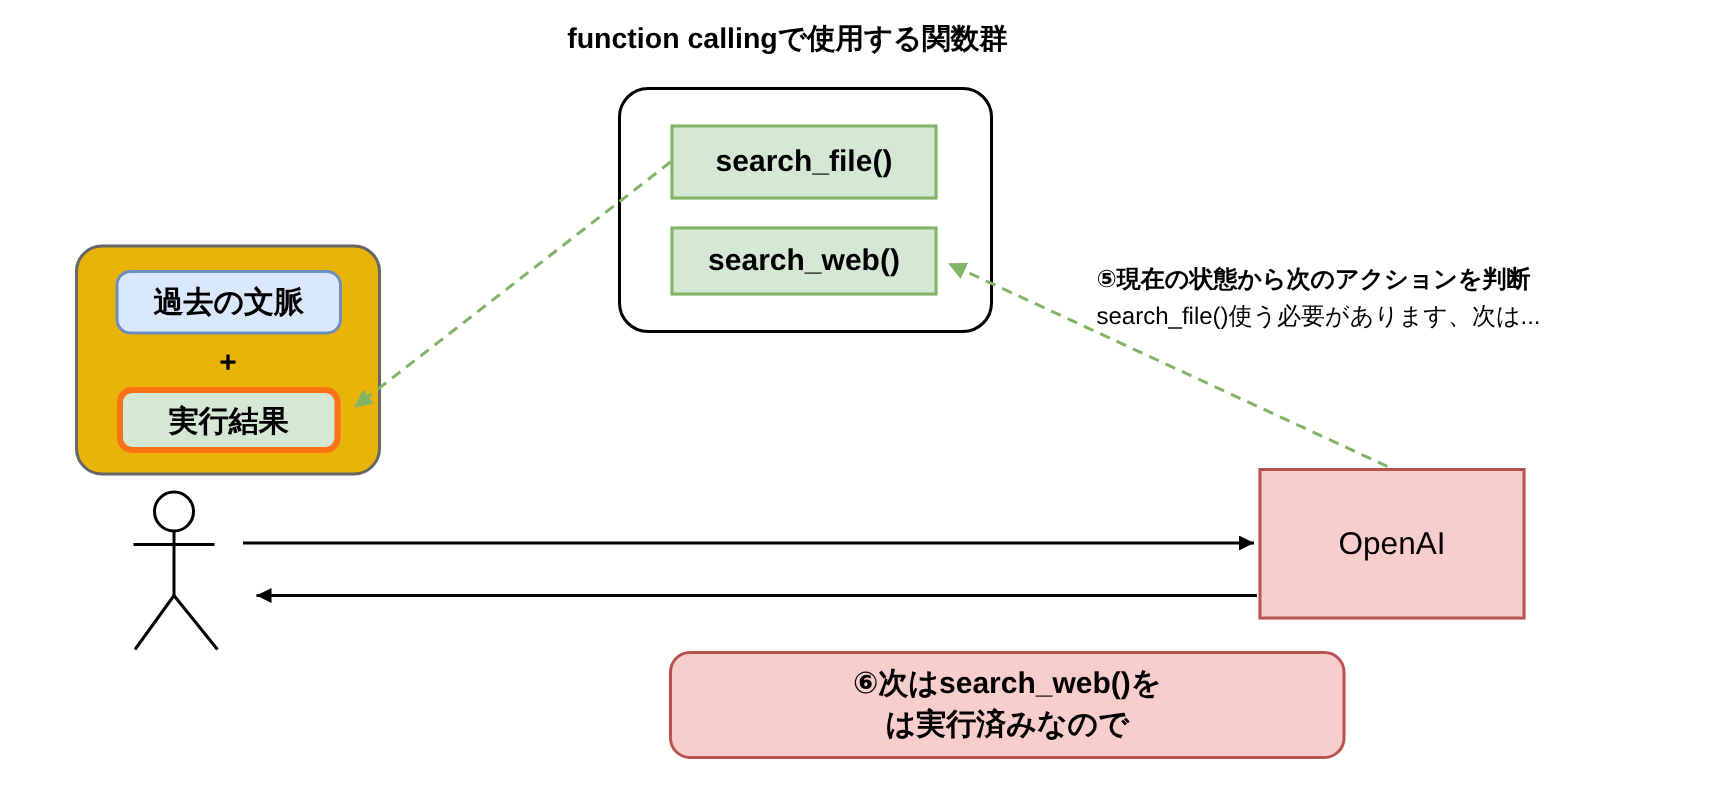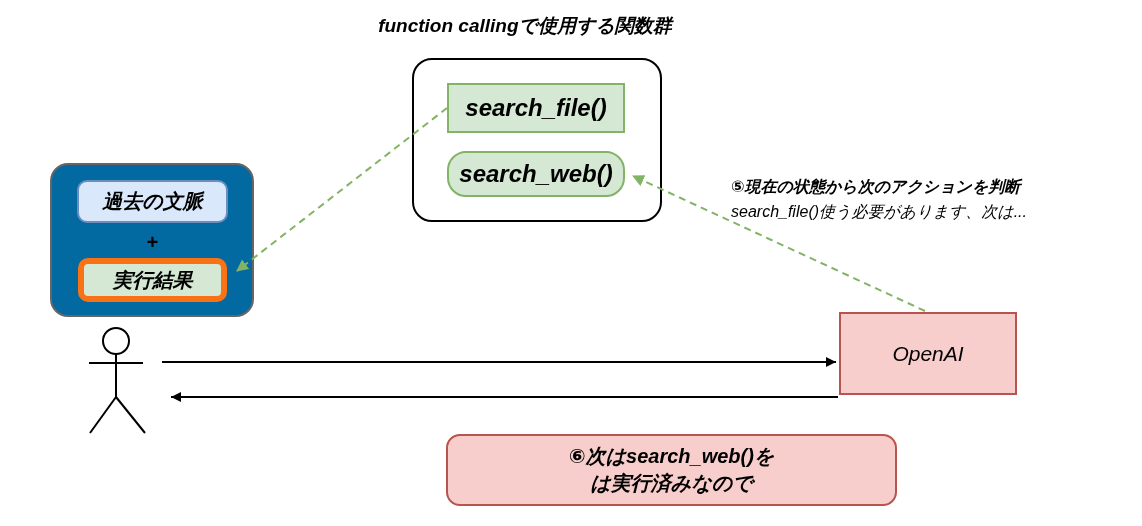--- a/index.html
+++ b/index.html
@@ -1,48 +1,48 @@
 <!DOCTYPE html>
 <html><head>
 <meta charset="utf-8">
 <style>
   html,body{margin:0;padding:0;background:#ffffff;}
   .canvas{
     position:relative;width:1142px;height:526px;background:#ffffff;
     font-family:"Liberation Sans","DejaVu Sans",sans-serif;color:#000;overflow:hidden;
   }
-  .abs{position:absolute;font-style:italic;}
+  .abs{position:absolute;}
   .diagram-title{left:325px;top:13px;width:400px;text-align:center;
     font-size:19px;font-weight:bold;white-space:nowrap;}
   
   .fn-container{left:412px;top:58px;width:250px;height:164px;background:#fff;
     border:2px solid #000;border-radius:20px;box-sizing:border-box;}
   .fn-box{position:absolute;left:33px;width:178px;background:#d5e8d4;
     border:2px solid #82b366;box-sizing:border-box;display:flex;align-items:center;
-    justify-content:center;font-size:24px;font-weight:bold;white-space:nowrap;}
+    justify-content:center;font-size:20px;font-weight:bold;white-space:nowrap;}
   .fn-box.file{top:23px;height:50px;}
-  .fn-box.web{top:91px;height:46px;border-radius:19px;}
+  .fn-box.web{top:91px;height:46px;}
   
   .caption4{left:8px;top:126px;font-size:19px;font-weight:bold;white-space:nowrap;}
-  .context-panel{left:50px;top:163px;width:204px;height:154px;background:#0369a1;
+  .context-panel{left:50px;top:163px;width:204px;height:154px;background:#eab308;
     border:2px solid #666666;border-radius:18px;box-sizing:border-box;padding-left:40px;}
   .ctx-blue{position:absolute;left:25px;top:15px;width:151px;height:43px;background:#dae8fc;
     border:2px solid #6c8ebf;border-radius:10px;box-sizing:border-box;display:flex;
     align-items:center;justify-content:center;font-size:20px;font-weight:bold;white-space:nowrap;}
   .ctx-plus{position:absolute;left:0;top:66px;width:100%;text-align:center;
     font-size:20px;font-weight:bold;}
   .ctx-green{position:absolute;left:26px;top:93px;width:149px;height:44px;background:#d5e8d4;
-    border:6px solid #f97316;border-radius:10px;box-sizing:border-box;display:flex;
+    border:4px solid #f97316;border-radius:10px;box-sizing:border-box;display:flex;
     align-items:center;justify-content:center;font-size:20px;font-weight:bold;white-space:nowrap;}
   
   .decision-note{left:731px;top:174px;font-size:16px;line-height:25px;white-space:nowrap;}
   .decision-note .dn1{font-weight:bold;}
   .decision-note .dn2{font-weight:normal;}
   
-  .openai-box{left:839px;top:312px;width:178px;height:83px;background:#f8cecc;
+  .openai-box{left:839px;top:312px;width:178px;height:101px;background:#f8cecc;
     border:2px solid #b85450;box-sizing:border-box;display:flex;align-items:center;
     justify-content:center;font-size:21px;}
   
   .response-box{left:446px;top:434px;width:451px;height:72px;background:#f8cecc;
     border:2px solid #b85450;border-radius:14px;box-sizing:border-box;display:flex;
     flex-direction:column;align-items:center;justify-content:center;
     font-size:20px;font-weight:bold;line-height:27px;white-space:nowrap;}
   .overlay{position:absolute;left:0;top:0;width:1142px;height:526px;pointer-events:none;}
 </style>
 </head>

